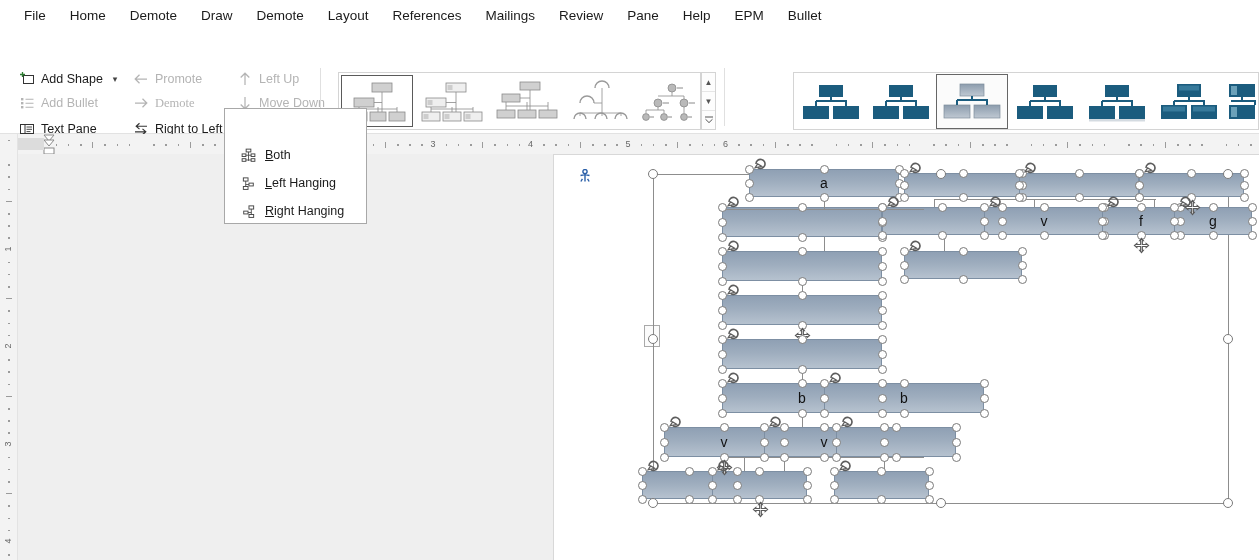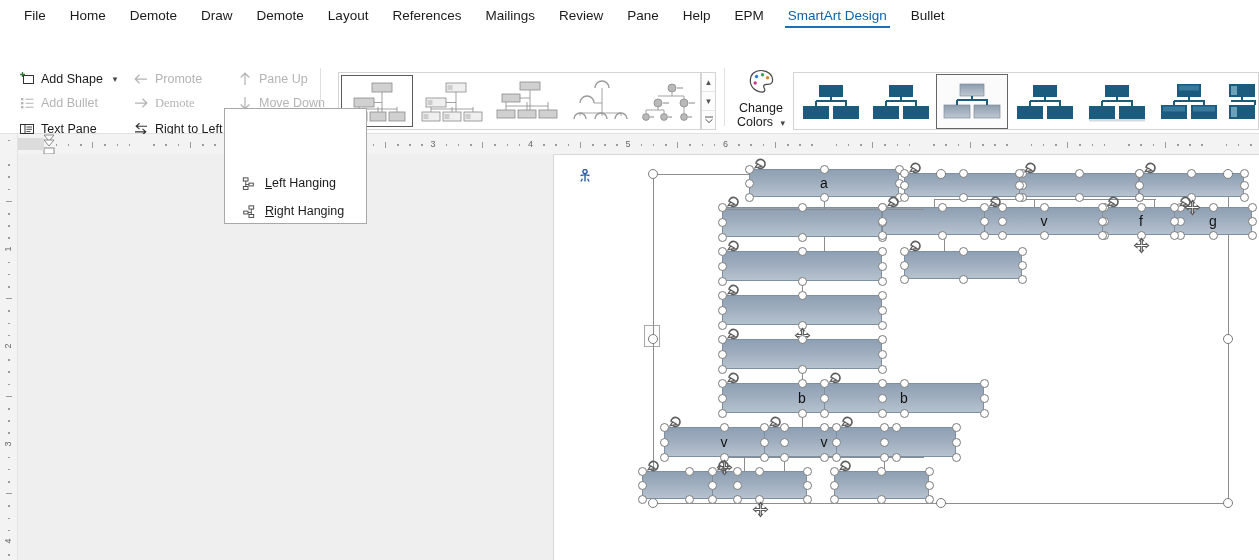--- a/index.html
+++ b/index.html
@@ -147,21 +147,20 @@
       <div class="tab">Demote</div>
       <div class="tab">Draw</div>
       <div class="tab">Demote</div>
       <div class="tab">Layout</div>
       <div class="tab">References</div>
       <div class="tab">Mailings</div>
       <div class="tab">Review</div>
       <div class="tab">Pane</div>
       <div class="tab">Help</div>
       <div class="tab">EPM</div>
-      <div class="tab active">SmartArt Design</div>
       <div class="tab">Bullet</div>
     </div>
 
   <div class="ribbon">
 
     <div class="cmd" style="left:14px; top:38px;">
       <span class="gl">
         <svg width="16" height="16" viewBox="0 0 16 16">
           <rect x="4.5" y="4.5" width="10" height="8" fill="none" stroke="#333" stroke-width="1"></rect>
           <path d="M1 3.5 h5 M3.5 1 v5" stroke="#2e7d32" stroke-width="1.3" fill="none"></path>
@@ -221,21 +220,21 @@
       </span>
       <span>Right to Left</span>
     </div>
 
     <div class="cmd disabled" style="left:232px; top:38px;">
       <span class="gl">
         <svg width="16" height="16" viewBox="0 0 16 16">
           <path d="M8 14V2.5 M3.7 6.5 8 2.2l4.3 4.3" stroke="#b4b4b4" stroke-width="1.25" fill="none"></path>
         </svg>
       </span>
-      <span>Pane Up</span>
+      <span>Left Up</span>
     </div>
 
     <div class="cmd disabled" style="left:232px; top:62px;">
       <span class="gl">
         <svg width="16" height="16" viewBox="0 0 16 16">
           <path d="M8 2v11.5 M3.7 9.5 8 13.8l4.3-4.3" stroke="#b4b4b4" stroke-width="1.25" fill="none"></path>
         </svg>
       </span>
       <span>Move Down</span>
     </div>
@@ -329,36 +328,20 @@
       <div>
         <svg width="10" height="8" viewBox="0 0 10 8">
           <path d="M1 1h8 M1.5 3.2 5 6.6 8.5 3.2" stroke="#555" stroke-width="1" fill="none"></path>
         </svg>
       </div>
     </div>
     <div class="grplabel" style="left:420px; top:113px; width:200px;">Layouts</div>
 
     <div class="grp-sep" style="left:724px;"></div>
 
-    <div style="position:absolute; left:735px; top:38px; width:52px; height:62px; display:flex; flex-direction:column; align-items:center;">
-      <span>
-        <svg width="30" height="28" viewBox="0 0 30 28">
-          <path d="M15 2.5c6.6 0 11.6 4.3 11.6 9.6 0 3.2-2.4 4.2-4.3 4.2h-2.1c-1.5 0-2.6 1-2.6 2.3 0 .6.3 1.1.6 1.6.4.5.6 1 .6 1.6 0 1.3-1 2.3-2.5 2.3-6.6 0-12-5-12-11.3S8.4 2.5 15 2.5z" fill="#ffffff" stroke="#4a4a4a" stroke-width="1.2"></path>
-          <circle cx="10.5" cy="8.5" r="1.7" fill="#2f7fd1"></circle>
-          <circle cx="16.5" cy="6.8" r="1.7" fill="#3fa34d"></circle>
-          <circle cx="21.5" cy="9.8" r="1.7" fill="#e8871e"></circle>
-          <circle cx="9.2" cy="15" r="1.7" fill="#c93b8f"></circle>
-        </svg>
-      </span>
-      <span style="font-size:12.5px;color:#1b1b1b;line-height:14px;margin-top:1px;">Change</span>
-      <span style="font-size:12.5px;color:#1b1b1b;line-height:14px;">
-        <span>Colors</span>
-        <span class="chev">▾</span>
-      </span>
-    </div>
 
     <div class="sgallery" style="left:793px; top:42px; width:466px; height:58px;">
       <div class="sitem" style="left:2px; top:2px; width:68px; height:52px;">
         <svg width="68" height="52" viewBox="0 0 68 52">
           <rect x="22" y="9" width="24" height="12" fill="#1b5c7e"></rect>
           <rect x="6" y="30" width="26" height="13" fill="#1b5c7e"></rect>
           <rect x="36" y="30" width="26" height="13" fill="#1b5c7e"></rect>
           <path d="M34 21v4 M19 25h30v5 M19 25v5" stroke="#1b5c7e" stroke-width="2" fill="none"></path>
         </svg>
       </div>
@@ -420,20 +403,33 @@
           <rect x="6" y="31" width="6" height="10" fill="#7fb3c8" opacity="0.8"></rect>
           <path d="M17 21v4 M6 25h24v4" stroke="#1b5c7e" stroke-width="2" fill="none"></path>
         </svg>
       </div>
     </div>
     <div class="grplabel" style="left:1040px; top:113px; width:190px;">SmartArt Styles</div>
   </div>
 
   <div style="position:absolute; left:224px; top:108px; width:143px; height:116px;
               background:#ffffff; border:1px solid #a8a8a8; z-index:50;" id="layoutmenu">
+      <div style="position: absolute; left: 1px; top: 32px; width: 141px; height: 28px; display: flex; align-items: center; gap: 9px; padding-left: 14px; font-size: 12.5px; color: rgb(27, 27, 27);">
+        <span style="display: inline-flex; width: 16px; height: 16px; align-items: center; justify-content: center;">
+          <svg width="15" height="15" viewBox="0 0 16 16">
+            <rect x="5.5" y="1.2" width="5" height="3" fill="none" stroke="#444" stroke-width="1"></rect>
+            <rect x="1.2" y="6.3" width="4" height="2.8" fill="none" stroke="#444" stroke-width="1"></rect>
+            <rect x="10.8" y="6.3" width="4" height="2.8" fill="none" stroke="#444" stroke-width="1"></rect>
+            <rect x="1.2" y="11.4" width="4" height="2.8" fill="none" stroke="#444" stroke-width="1"></rect>
+            <rect x="10.8" y="11.4" width="4" height="2.8" fill="none" stroke="#444" stroke-width="1"></rect>
+            <path d="M8 4.2v9.5 M5.2 7.7H8 M8 7.7h2.8 M5.2 12.8H8 M8 12.8h2.8" stroke="#444" stroke-width="0.9" fill="none"></path>
+          </svg>
+        </span>
+        <span><u>B</u>oth</span>
+      </div>
       <div style="position: absolute; left: 1px; top: 60px; width: 141px; height: 28px; display: flex; align-items: center; gap: 9px; padding-left: 14px; font-size: 12.5px; color: rgb(27, 27, 27);">
         <span style="display: inline-flex; width: 16px; height: 16px; align-items: center; justify-content: center;">
           <svg width="15" height="15" viewBox="0 0 16 16">
             <rect x="2.5" y="2" width="5" height="3.4" fill="none" stroke="#444" stroke-width="1"></rect>
             <rect x="8.5" y="7.6" width="4.6" height="3" fill="none" stroke="#444" stroke-width="1"></rect>
             <rect x="2.5" y="11.2" width="5" height="3.1" fill="none" stroke="#444" stroke-width="1"></rect>
             <path d="M5 5.4v5.8 M5 9.1h3.5" stroke="#444" stroke-width="0.9" fill="none"></path>
           </svg>
         </span>
         <span><u>L</u>eft Hanging</span>

